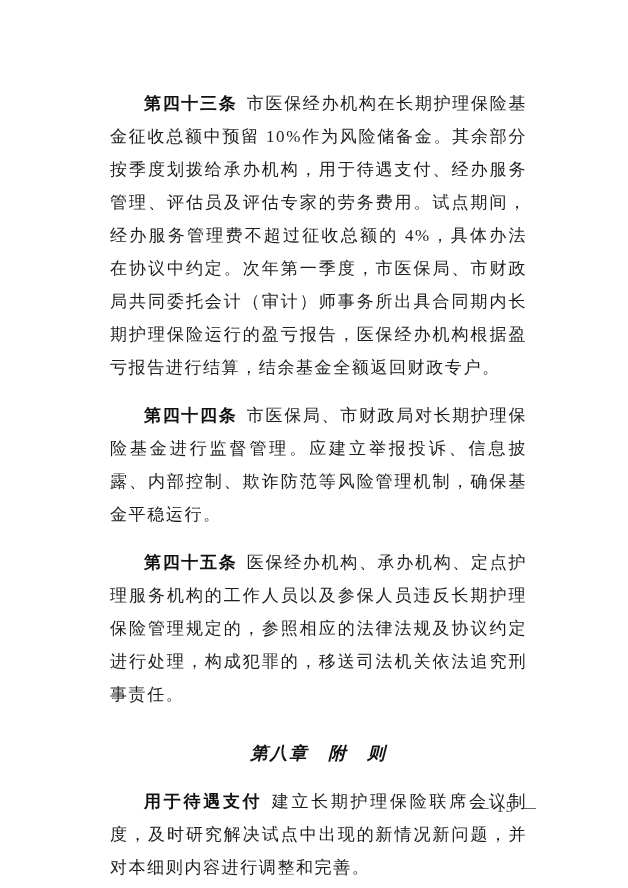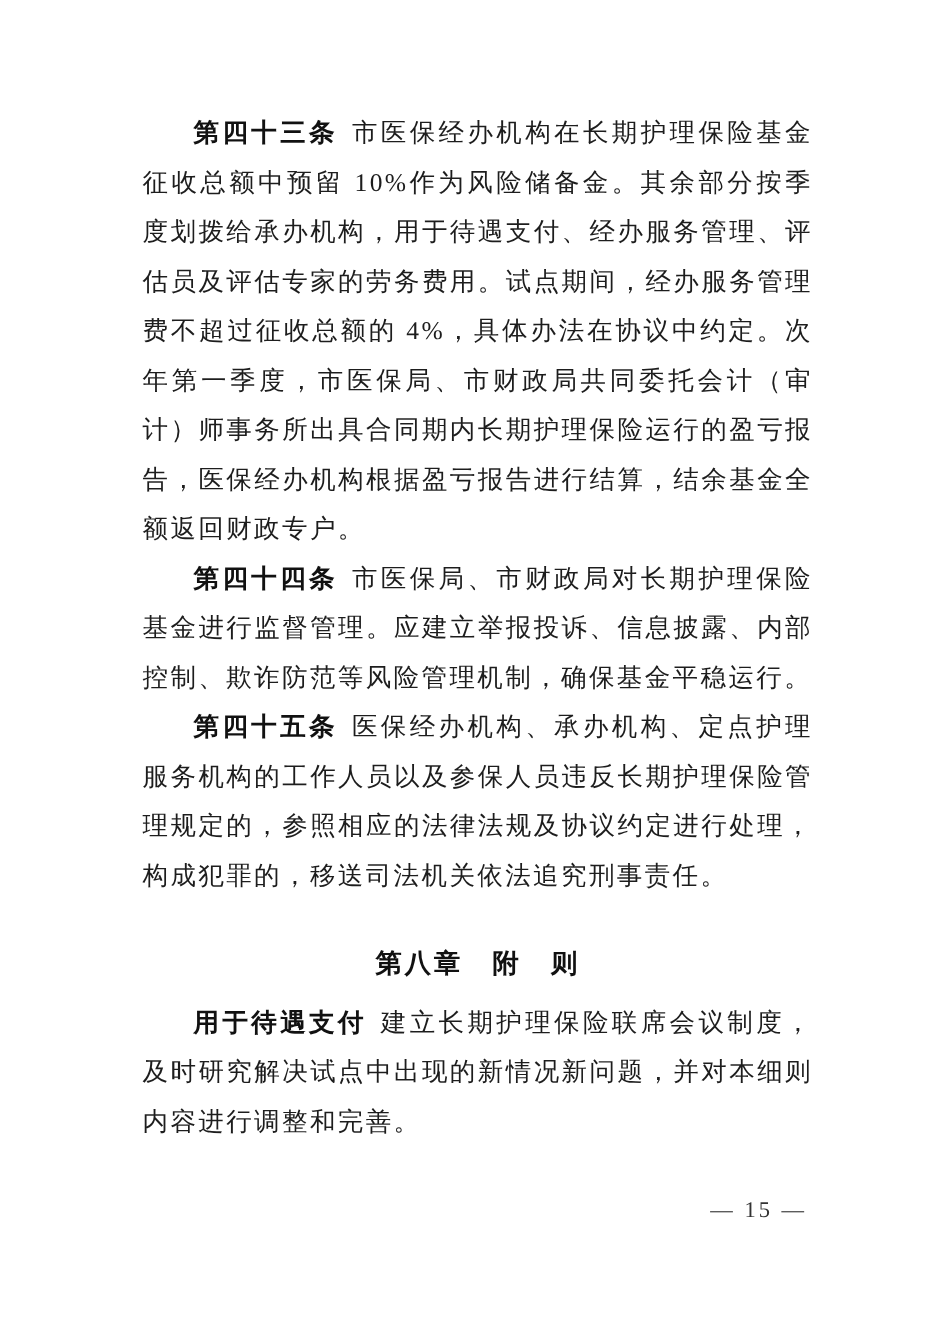--- a/index.html
+++ b/index.html
@@ -15,21 +15,21 @@
   }
   .page {
     position: relative;
     width: 628px;
     height: 888px;
     box-sizing: border-box;
     padding: 72px 86px 0 95px;
     background: #ffffff;
   }
   .para {
-    margin: 0;
+    margin: 15px;
     font-size: 17px;
     line-height: 33px;
     letter-spacing: 1.6px;
     color: #1d1d1d;
     text-align: justify;
     text-justify: inter-ideograph;
     text-indent: 2em;
   }
   .term {
     font-weight: bold;
@@ -37,20 +37,21 @@
     color: #111111;
   }
   .chapter {
     margin: 26px 0 6px 0;
     font-size: 17.5px;
     font-weight: bold;
     text-align: center;
     letter-spacing: 2px;
     line-height: 33px;
     color: #111111;
+    font-style: italic;
   }
   .pageno {
     position: absolute;
     top: 799px;
     right: 90px;
     font-size: 15px;
     letter-spacing: 2px;
     color: #333333;
   }
 </style>

